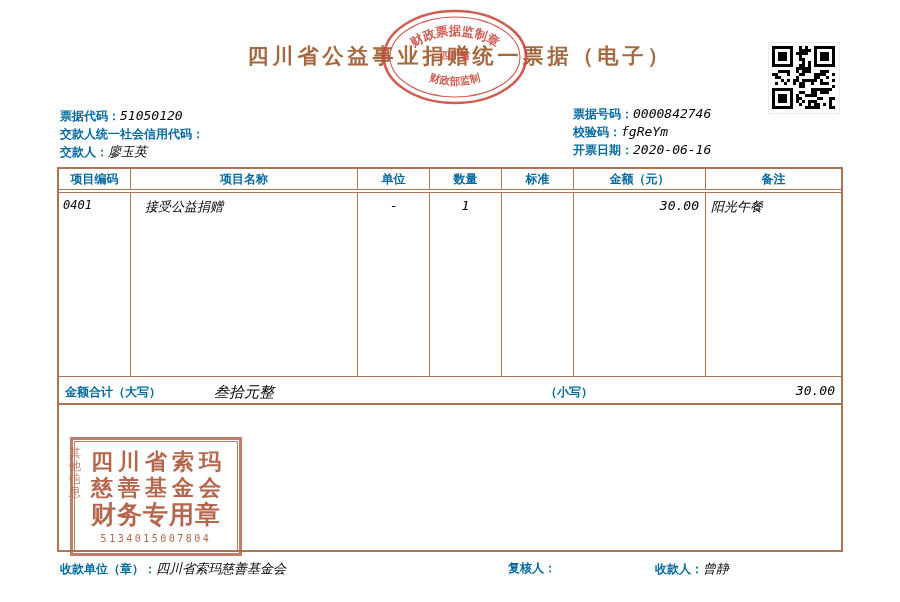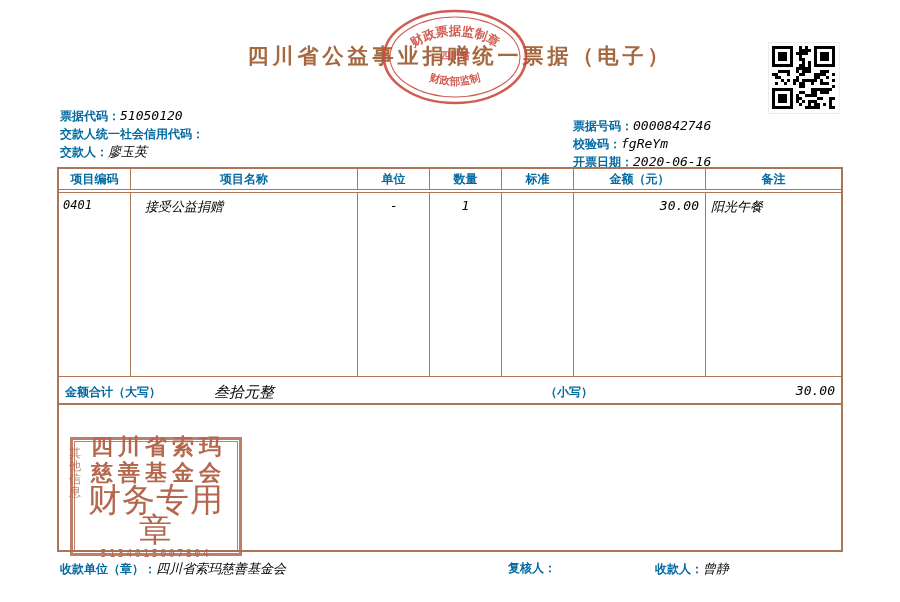--- a/index.html
+++ b/index.html
@@ -17,21 +17,21 @@
     z-index:1;
   }
 
   .oval-seal { position:absolute; left:379px; top:6px; width:152px; height:102px; z-index:2; opacity:.88; }
 
   .qr-wrap { position:absolute; left:769px; top:43px; width:70px; height:70px;
              background:#fdfdfd; outline:1px solid #ececec; padding:3px; }
 
   .hdr-block { position:absolute; font-size:12px; line-height:17px; white-space:nowrap; }
   .hdr-left  { left:60px;  top:107px; }
-  .hdr-right { left:573px; top:105px;margin-top:12px; }
+  .hdr-right { left:573px; top:105px; }
   .hdr-block .val { font-size:13px; }
 
   
   .bill-table { position:absolute; left:57px; top:167px; width:786px; height:385px;
                 border:2px solid #ab7557; }
   .t-row { display:flex; }
   .t-row-header { height:21px; border-bottom:1px solid #ab7557; align-items:center; }
   .t-gap { height:3px; border-bottom:1px solid #ab7557; }
   .t-row-body { height:184px; border-bottom:1px solid #ab7557; }
   .t-row-total { height:28px; border-bottom:2px solid #ab7557; position:relative; }
@@ -68,21 +68,21 @@
     position:absolute; left:70px; top:437px; width:172px; height:119px;
     border:3px solid rgba(180,103,77,.85); z-index:3;
     color:#b4674d; text-align:center;
     font-family:"DejaVu Serif","Liberation Serif",serif;
   }
   .square-seal .inner {
     position:absolute; inset:1px; border:1px solid rgba(180,103,77,.85);
     display:flex; flex-direction:column; justify-content:center; padding:2px 0;
   }
   .seal-l12 { font-size:22px; font-weight:bold; letter-spacing:5px; line-height:26px; text-indent:5px; }
-  .seal-l3  { font-size:33px; font-weight:normal; letter-spacing:1px; line-height:30px; }
+  .seal-l3  { font-size:25px; font-weight:bold; letter-spacing:1px; line-height:30px; }
   .seal-num { font-size:10px; letter-spacing:2.5px; line-height:13px; margin-top:2px;
               font-family:"DejaVu Sans Mono","Liberation Mono",monospace; }
 
   .footer { position:absolute; top:560px; left:0; width:748px; height:20px; font-size:12px; }
   .f-unit { position:absolute; left:60px; }
   .f-review { position:absolute; left:508px; }
   .f-payee { position:absolute; left:655px; }
   .footer .val { font-size:13px; }
 </style>
 </head>

